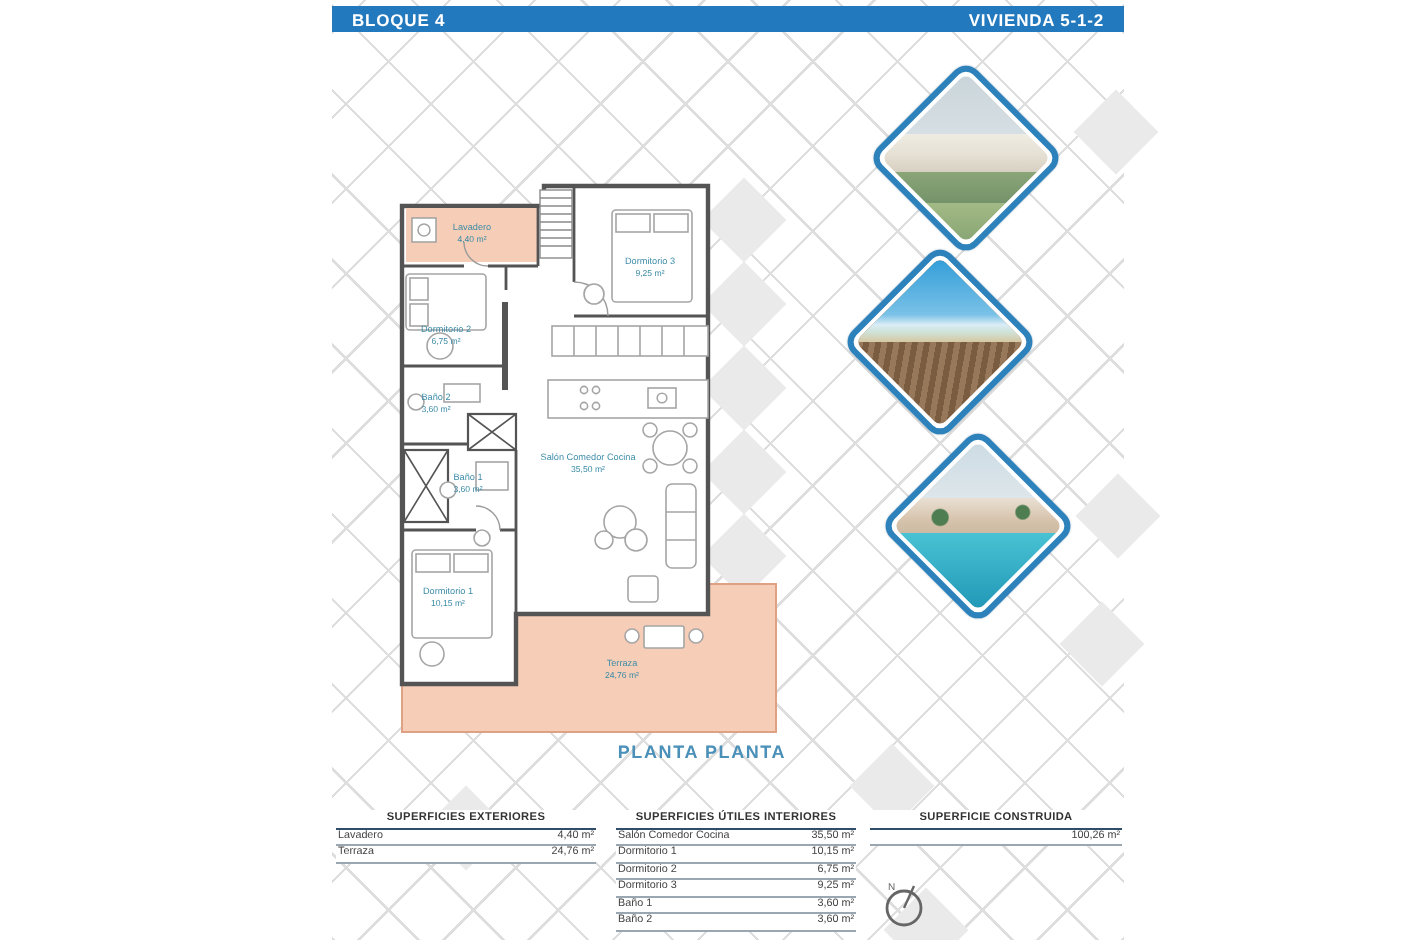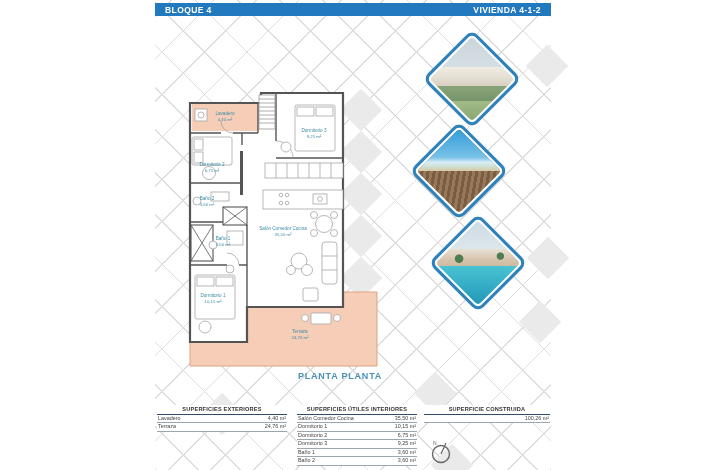--- a/index.html
+++ b/index.html
@@ -1,17 +1,17 @@
 <!DOCTYPE html>
 <html><head>
 <meta charset="utf-8">
 <style>
   html,body{margin:0;padding:0;background:#fff;}
   .canvas{position:relative;width:579px;height:470px;background:#fff;overflow:hidden;
-          font-family:"Liberation Sans",sans-serif;}
+          font-family:"Liberation Sans",sans-serif;margin-left:11px;}
   
   .page{position:absolute;left:155px;top:0;width:396px;height:470px;background:#fff;
     background-image:
       repeating-linear-gradient(45deg,#dedede 0,#dedede 1.2px,transparent 1.2px,transparent 30px),
       repeating-linear-gradient(-45deg,#dedede 0,#dedede 1.2px,transparent 1.2px,transparent 30px);}
   .tile{position:absolute;width:30px;height:30px;transform:rotate(45deg);background:#eaeaea;z-index:1;}
   
   .bar{position:absolute;left:155px;top:3px;width:396px;height:13px;background:#2379bd;
        display:flex;justify-content:space-between;align-items:center;padding:0 10px;
        box-sizing:border-box;z-index:5;}
@@ -59,21 +59,21 @@
   <div class="tile" style="left:346px;top:263px"></div>
   <div class="tile" style="left:532px;top:51px"></div>
   <div class="tile" style="left:533px;top:243px"></div>
   <div class="tile" style="left:525px;top:307px"></div>
   <div class="tile" style="left:420px;top:378px"></div>
   <div class="tile" style="left:207px;top:399px"></div>
   <div class="tile" style="left:437px;top:450px"></div>
 
   <div class="bar">
     <span>BLOQUE 4</span>
-    <span>VIVIENDA 4-1-2</span>
+    <span>VIVIENDA 5-1-2</span>
   </div>
 
   <svg class="plan" width="200" height="290" viewBox="0 0 200 290">
 
     <path d="M64,222 H160 V207 H194 V281 H7 V257 H64 Z" fill="#f6cdb6" stroke="#dfa183" stroke-width="1"></path>
 
     <path d="M7,18 H78 V8 H160 V222 H64 V257 H7 Z" fill="#ffffff" stroke="#545454" stroke-width="2.2"></path>
 
     <rect x="9" y="19" width="66" height="27" fill="#f6cdb6"></rect>
 

